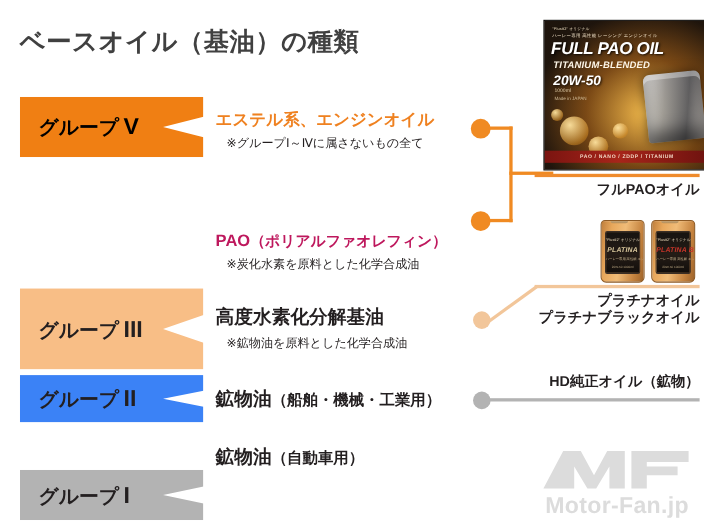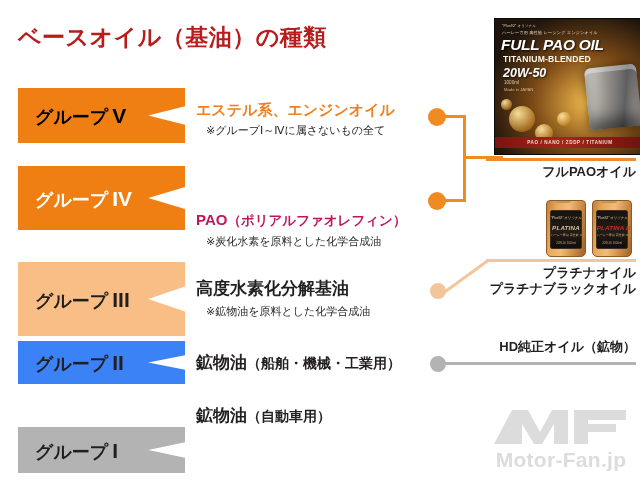--- a/index.html
+++ b/index.html
@@ -9,21 +9,21 @@
     font-family: "Liberation Sans", "DejaVu Sans", sans-serif;
     overflow: hidden;
   }
   #root { position: relative; width: 640px; height: 480px; background: #fff; }
 
   
   .title {
     position: absolute;
     left: 18px; top: 22px;
     font-size: 23px; font-weight: bold;
-    color: #b91c1c; letter-spacing: 0.5px;
+    color: #404040; letter-spacing: 0.5px;
     white-space: nowrap;
   }
 
   
   .group-bar {
     position: absolute;
     display: flex; align-items: center;
     -webkit-clip-path: polygon(0 0, 100% 0, 100% 33%, 78% 50%, 100% 67%, 100% 100%, 0 100%);
     clip-path: polygon(0 0, 100% 0, 100% 33%, 78% 50%, 100% 67%, 100% 100%, 0 100%);
   }
@@ -77,21 +77,21 @@
     color: #efe0c6; font-size: 4px; letter-spacing: .3px; white-space: nowrap;
   }
   .can .can-title {
     position: absolute; left: 6px; top: 17px;
     color: #fff; font-size: 15.5px; font-weight: bold; font-style: italic;
     letter-spacing: -0.3px; white-space: nowrap;
     text-shadow: 1px 1px 2px rgba(0,0,0,.8);
   }
   .can .can-sub {
     position: absolute; left: 8px; top: 35px;
-    color: #fdf6e8; font-size: 8.6px; font-weight: bold; 
+    color: #fdf6e8; font-size: 8.6px; font-weight: bold; font-style: italic;
     letter-spacing: .2px; white-space: nowrap;
   }
   .can .can-visc {
     position: absolute; left: 8px; top: 47px;
     color: #fff; font-size: 12.5px; font-weight: bold; font-style: italic;
     white-space: nowrap; text-shadow: 1px 1px 2px rgba(0,0,0,.7);
   }
   .can .can-vol {
     position: absolute; left: 9px; top: 61px;
     color: #dcc9a4; font-size: 4.6px; white-space: nowrap;
@@ -172,25 +172,20 @@
 <div id="root">
 
   <div class="title">ベースオイル（基油）の種類</div>
 
   <div class="group-bar" style="left:18px; top:88px; width:167px; height:55px; background:#F07F13;">
     <span class="glabel" style="color:#000000;">
       <span>グループ</span><span class="gnum">V</span>
     </span>
   </div>
 
-  <div class="group-bar" style="left:18px; top:166px; width:167px; height:64px; background:#F07F13;">
-    <span class="glabel" style="color:#ffffff;">
-      <span>グループ</span><span class="gnum">IV</span>
-    </span>
-  </div>
 
   <div class="group-bar" style="left:18px; top:262px; width:167px; height:74px; background:#F8BE86;">
     <span class="glabel" style="color:#231F20;">
       <span>グループ</span><span class="gnum">III</span>
     </span>
   </div>
 
   <div class="group-bar" style="left:18px; top:341px; width:167px; height:43px; background:#3b82f6;">
     <span class="glabel" style="color:#231F20;">
       <span>グループ</span><span class="gnum">II</span>

